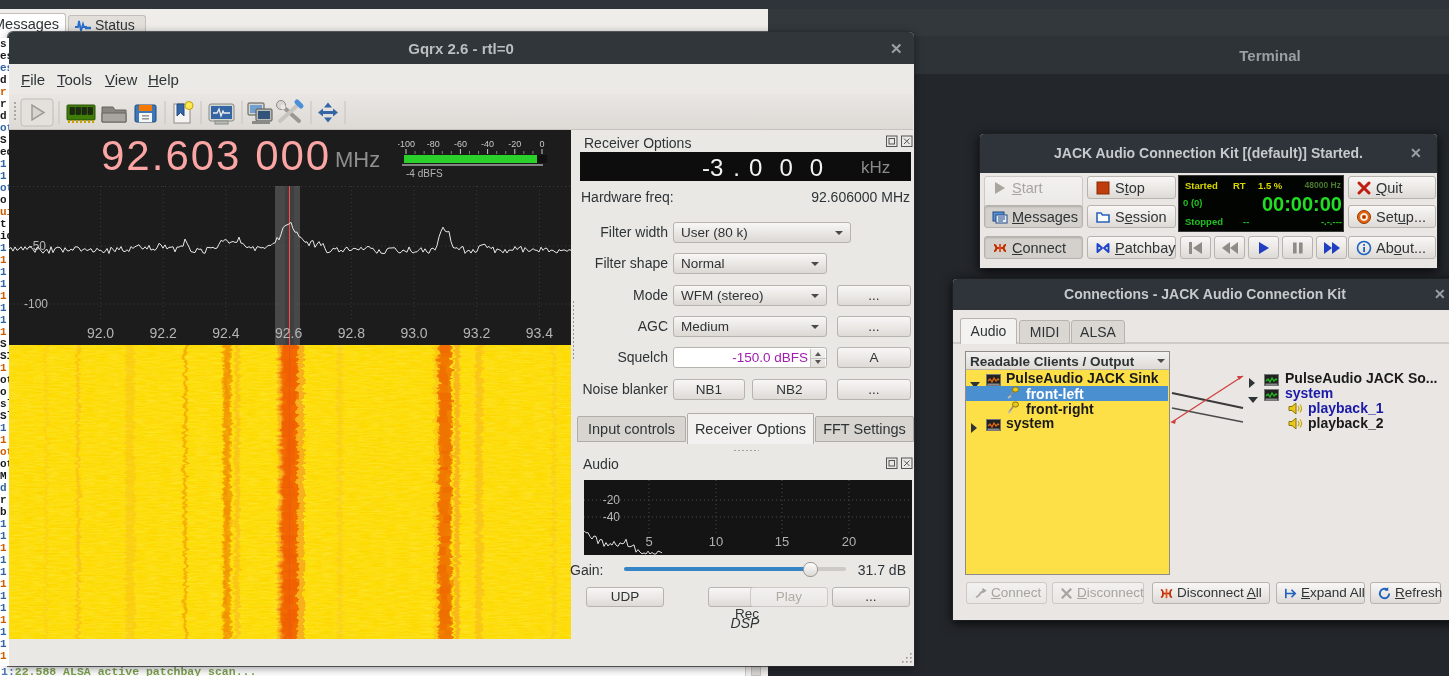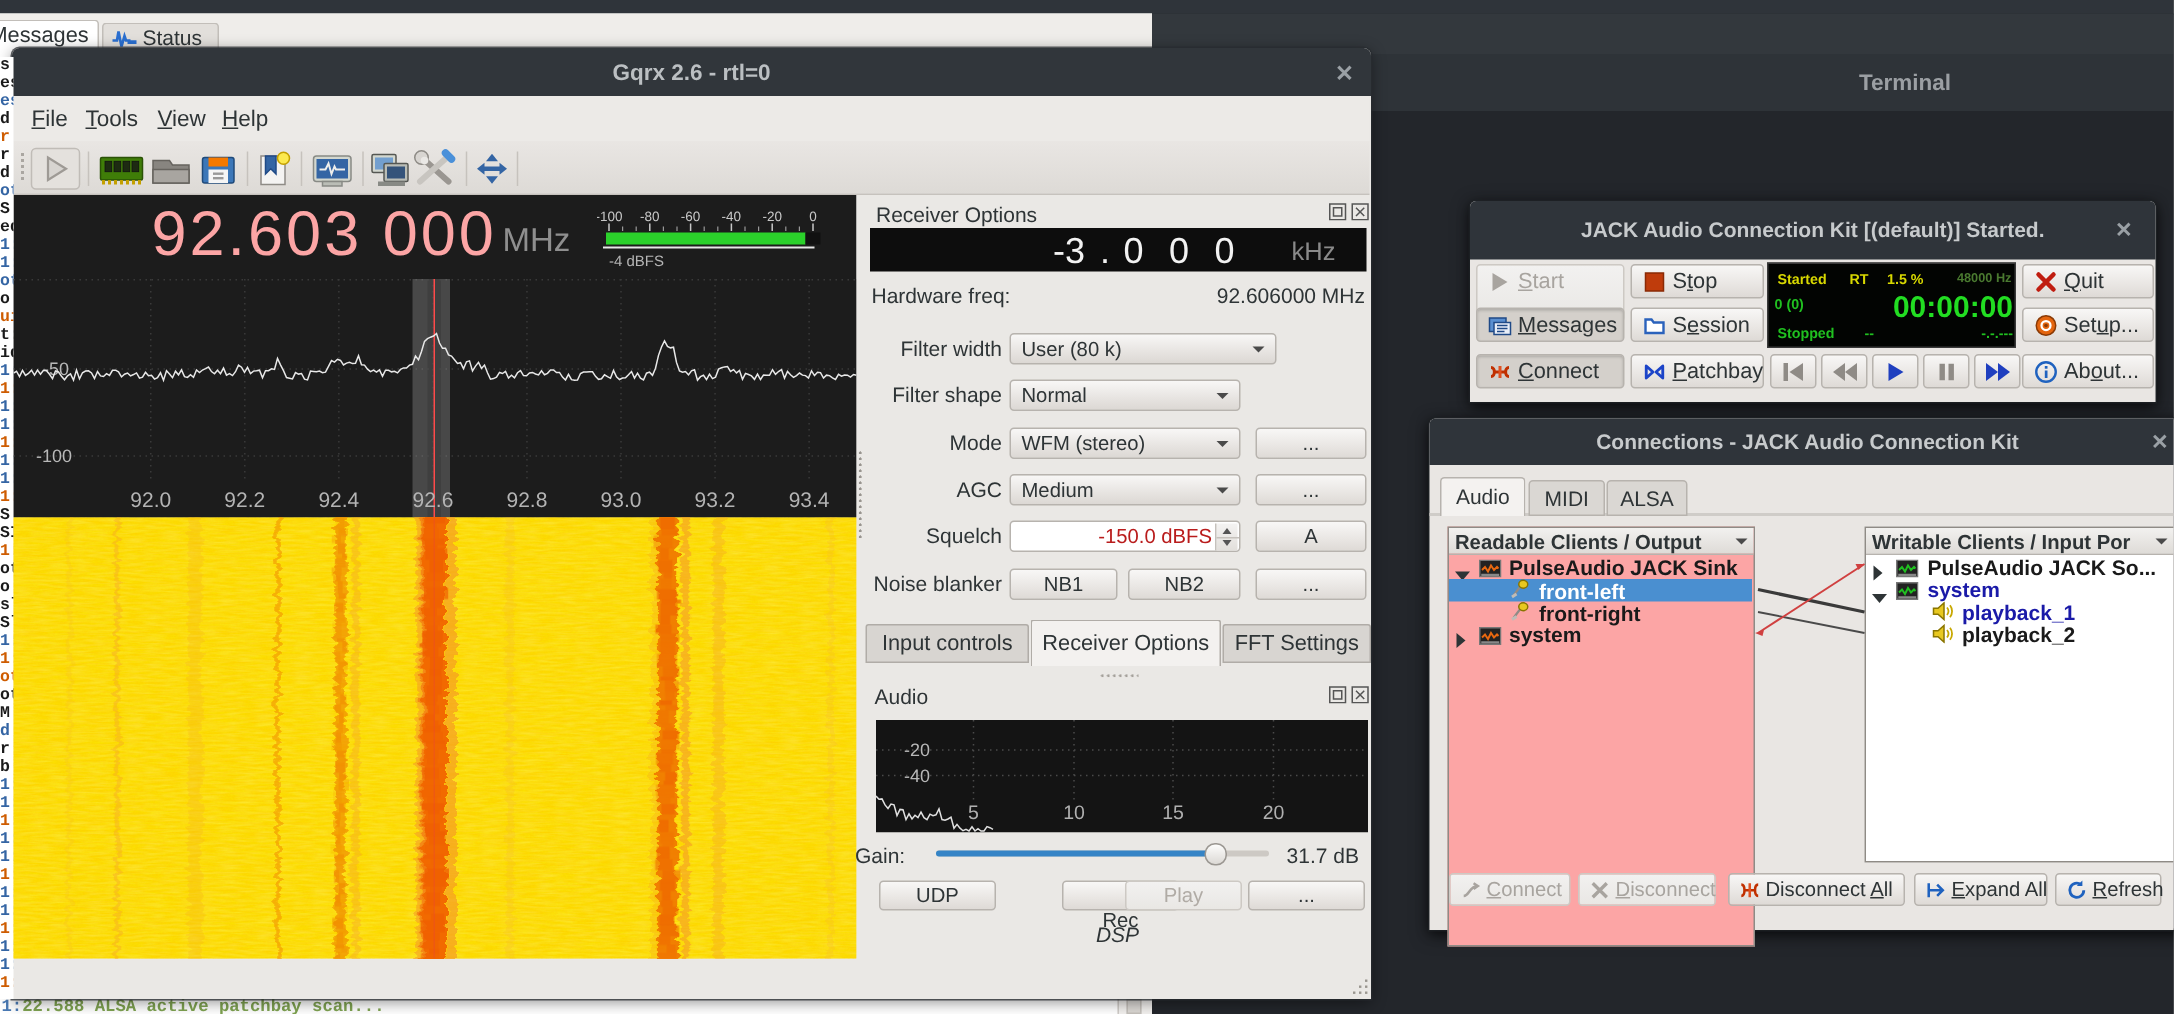--- a/index.html
+++ b/index.html
@@ -480,21 +480,21 @@
     </div>
 <div class="abs btn" style="left:837px;top:285px;width:74px;height:21px;font-size:13.5px;padding-top:2px;">...</div>
 <div class="abs lbl" style="left:500px;top:318px;width:168px;text-align:right;font-size:14px;">AGC</div>
 <div class="abs combo" style="left:673px;top:316px;width:154px;height:21px;">
       <div style="padding:2px 0 0 7px;font-size:13.5px;">Medium</div>
       <div class="arr"></div>
     </div>
 <div class="abs btn" style="left:837px;top:316px;width:74px;height:21px;font-size:13.5px;padding-top:2px;">...</div>
 <div class="abs lbl" style="left:500px;top:349px;width:168px;text-align:right;font-size:14px;">Squelch</div>
 <div class="abs" style="left:673px;top:347px;width:154px;height:21px;background:#fff;border:1px solid #b7b3ae;border-radius:3px;">
-      <div style="position:absolute;right:18px;top:2px;font-size:13.5px;color:#b91c1c;">-150.0 dBFS</div>
+      <div style="position:absolute;right:18px;top:2px;font-size:13.5px;color:#a21caf;">-150.0 dBFS</div>
       <div style="position:absolute;right:1px;top:1px;width:15px;height:18px;background:linear-gradient(#f4f3f2,#e2dfdb);border-left:1px solid #c5c1bc;">
         <div style="position:absolute;left:4px;top:3px;width:0;height:0;border-left:3.5px solid transparent;border-right:3.5px solid transparent;border-bottom:4px solid #555;"></div>
         <div style="position:absolute;left:4px;bottom:3px;width:0;height:0;border-left:3.5px solid transparent;border-right:3.5px solid transparent;border-top:4px solid #555;"></div>
         <div style="position:absolute;left:0;top:9px;width:15px;height:1px;background:#c5c1bc;"></div>
       </div>
     </div>
 <div class="abs btn" style="left:837px;top:347px;width:74px;height:21px;font-size:13.5px;padding-top:2px;">A</div>
 <div class="abs lbl" style="left:500px;top:381px;width:168px;text-align:right;font-size:14px;">Noise blanker</div>
 <div class="abs btn" style="left:673px;top:379px;width:72px;height:21px;font-size:13.5px;padding-top:2px;">NB1</div>
 <div class="abs btn" style="left:752px;top:379px;width:75px;height:21px;font-size:13.5px;padding-top:2px;">NB2</div>
@@ -659,28 +659,23 @@
 <div class="abs" style="left:953px;top:279px;width:504px;height:31px;background:#2f343a;border-radius:4px 0 0 0;"></div>
 <div class="abs ttext" style="left:953px;top:286px;width:504px;text-align:center;font-size:14px;color:#c7cacc;">Connections - JACK Audio Connection Kit</div>
 <div class="abs" style="left:1434px;top:286px;font-size:14px;color:#9aa0a5;font-weight:bold;">✕</div>
 <div class="abs" style="left:953px;top:342px;width:504px;height:2px;background:#cfccc8;"></div>
 <div class="abs" style="left:960px;top:318px;width:57px;height:26px;background:#f4f2f0;border:1px solid #b7b3ae;border-bottom:none;border-radius:3px 3px 0 0;"></div>
 <div class="abs lbl" style="left:960px;top:323px;width:57px;text-align:center;font-size:14px;">Audio</div>
 <div class="abs" style="left:1019px;top:320px;width:51px;height:24px;background:#dad7d3;border:1px solid #b7b3ae;border-radius:3px 3px 0 0;"></div>
 <div class="abs lbl" style="left:1019px;top:324px;width:51px;text-align:center;font-size:14px;">MIDI</div>
 <div class="abs" style="left:1071px;top:320px;width:54px;height:24px;background:#dad7d3;border:1px solid #b7b3ae;border-radius:3px 3px 0 0;"></div>
 <div class="abs lbl" style="left:1071px;top:324px;width:54px;text-align:center;font-size:14px;">ALSA</div>
-<div class="abs" style="left:965px;top:351px;width:205px;height:280px;background:#fca5a5;border:1px solid #8f8b86;">
+<div class="abs" style="left:965px;top:351px;width:205px;height:224px;background:#fde047;border:1px solid #8f8b86;">
       <div style="position:absolute;left:0;top:0;width:203px;height:18px;background:linear-gradient(#f2f1ef,#dedbd7);border-bottom:1px solid #b7b3ae;"></div>
       <div style="position:absolute;left:4px;top:2px;font-size:13.5px;font-weight:bold;color:#2e3436;">Readable Clients / Output</div>
-      <div style="position:absolute;right:4px;top:7px;width:0;height:0;border-left:4px solid transparent;border-right:4px solid transparent;border-top:4px solid #4a4a4a;"></div>
-    </div>
-<div class="abs" style="left:1243px;top:351px;width:207px;height:224px;background:#fff;border:1px solid #8f8b86;">
-      <div style="position:absolute;left:0;top:0;width:205px;height:18px;background:linear-gradient(#f2f1ef,#dedbd7);border-bottom:1px solid #b7b3ae;"></div>
-      <div style="position:absolute;left:4px;top:2px;font-size:13.5px;font-weight:bold;color:#2e3436;white-space:nowrap;overflow:hidden;width:190px;">Writable Clients / Input Por</div>
       <div style="position:absolute;right:4px;top:7px;width:0;height:0;border-left:4px solid transparent;border-right:4px solid transparent;border-top:4px solid #4a4a4a;"></div>
     </div>
 <div class="abs" style="left:970px;top:374px;"><span style="display:inline-block;width:0;height:0;border-left:5px solid transparent;border-right:5px solid transparent;border-top:6px solid #2e3436;"></span></div>
 <div class="abs" style="left:986px;top:372px;"><svg width="15" height="12" viewBox="0 0 15 12">
         <rect x="0.5" y="0.5" width="14" height="11" fill="#222" stroke="#777"></rect>
         <path d="M2 7 l2 -2 2 3 2 -4 2 3 2 -2 1 1" stroke="#e86810" stroke-width="1.3" fill="none"></path>
         <rect x="1.5" y="9.5" width="12" height="1.5" fill="#888"></rect>
       </svg></div>
 <div class="abs" style="left:1006px;top:370px;font-size:14px;font-weight:bold;color:#1a1a1a;">PulseAudio JACK Sink</div>
 <div class="abs" style="left:966px;top:386px;width:202px;height:15px;background:#4a8fd0;"></div>

